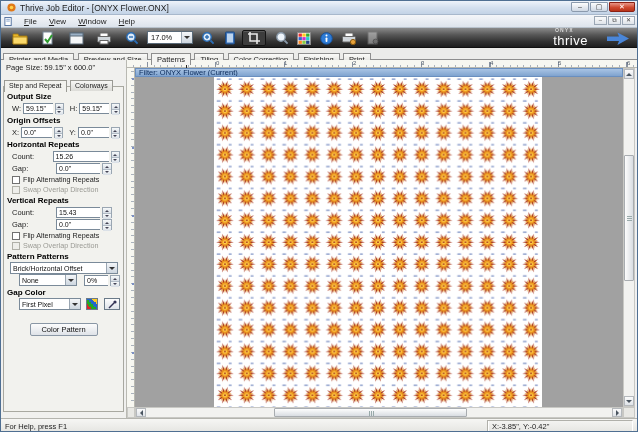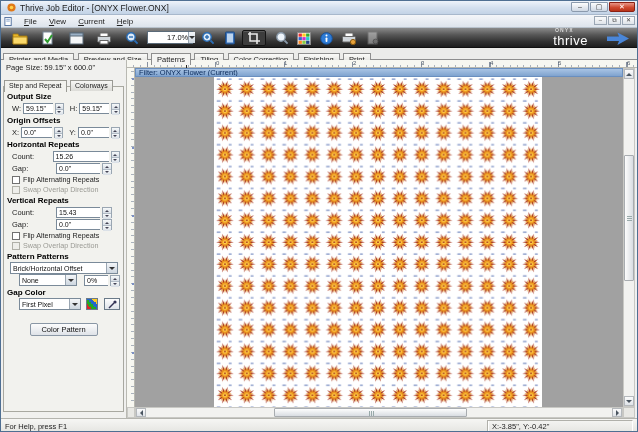--- a/index.html
+++ b/index.html
@@ -32,21 +32,21 @@
 
   
   .toolbar { position:absolute; left:0; top:27px; width:638px; height:20px;
     background:linear-gradient(#8a8a8a,#585858 35%,#333 70%,#1e1e1e); border-bottom:1px solid #111;
     display:flex; align-items:center; }
   .tbtn { position:absolute; top:2px; width:22px; height:16px; display:flex; align-items:center; justify-content:center; }
   .tbtn.pressed { background:#3d3d3d; border:1px solid #141414; box-shadow:inset 0 1px 0 #5a5a5a; border-radius:2px; }
   .tbtn svg { display:block; }
   .zoomcombo { position:absolute; left:146px; top:3px; width:46px; height:13px; background:#fff;
     border:1px solid #5a6a78; display:flex; align-items:center; }
-  .zoomcombo .val { flex:1; font-size:7.5px; color:#111; padding-left:19px; }
+  .zoomcombo .val { flex:1; font-size:7.5px; color:#111; padding-left:3px; }
   .combo-arrow { width:11px; height:100%; background:linear-gradient(#f4f6f8,#cdd6df); border-left:1px solid #9aa6b2;
     display:flex; align-items:center; justify-content:center; }
   .tri-d { width:0; height:0; border:3px solid transparent; border-top-color:#333; margin-top:3px; }
   .brand { position:absolute; right:10px; top:0; height:20px; display:flex; align-items:center; gap:19px; }
   .brand .words { text-align:left; color:#fff; line-height:1; }
   .brand .onyx { font-size:4.5px; letter-spacing:1.5px; margin-left:2px; }
   .brand .thrive { font-size:13px; letter-spacing:0.5px; margin-top:0px; }
 
   
   .tabrow { position:absolute; left:0; top:47px; width:638px; height:12px; background:#ececea; border-bottom:1px solid #8e8e8e; }
@@ -161,21 +161,21 @@
   </div>
 
   <div class="menubar">
     <svg class="mdiicon" viewBox="0 0 10 10">
       <rect x="1" y="0.5" width="7" height="9" fill="#fff" stroke="#4a6a9a" stroke-width="1"></rect>
       <rect x="2.5" y="2" width="4" height="1" fill="#7a9ac8"></rect>
         <rect x="2.5" y="4" width="4" height="1" fill="#7a9ac8"></rect>
     </svg>
     <span class="menu-item">File</span>
     <span class="menu-item">View</span>
-    <span class="menu-item">Current</span>
+    <span class="menu-item">Window</span>
     <span class="menu-item">Help</span>
     <div class="mdibtns">
       <div class="mbtn">–</div>
       <div class="mbtn">⧉</div>
       <div class="mbtn">✕</div>
     </div>
   </div>
 
   <div class="toolbar">
     <div class="tbtn" style="left:8px">

